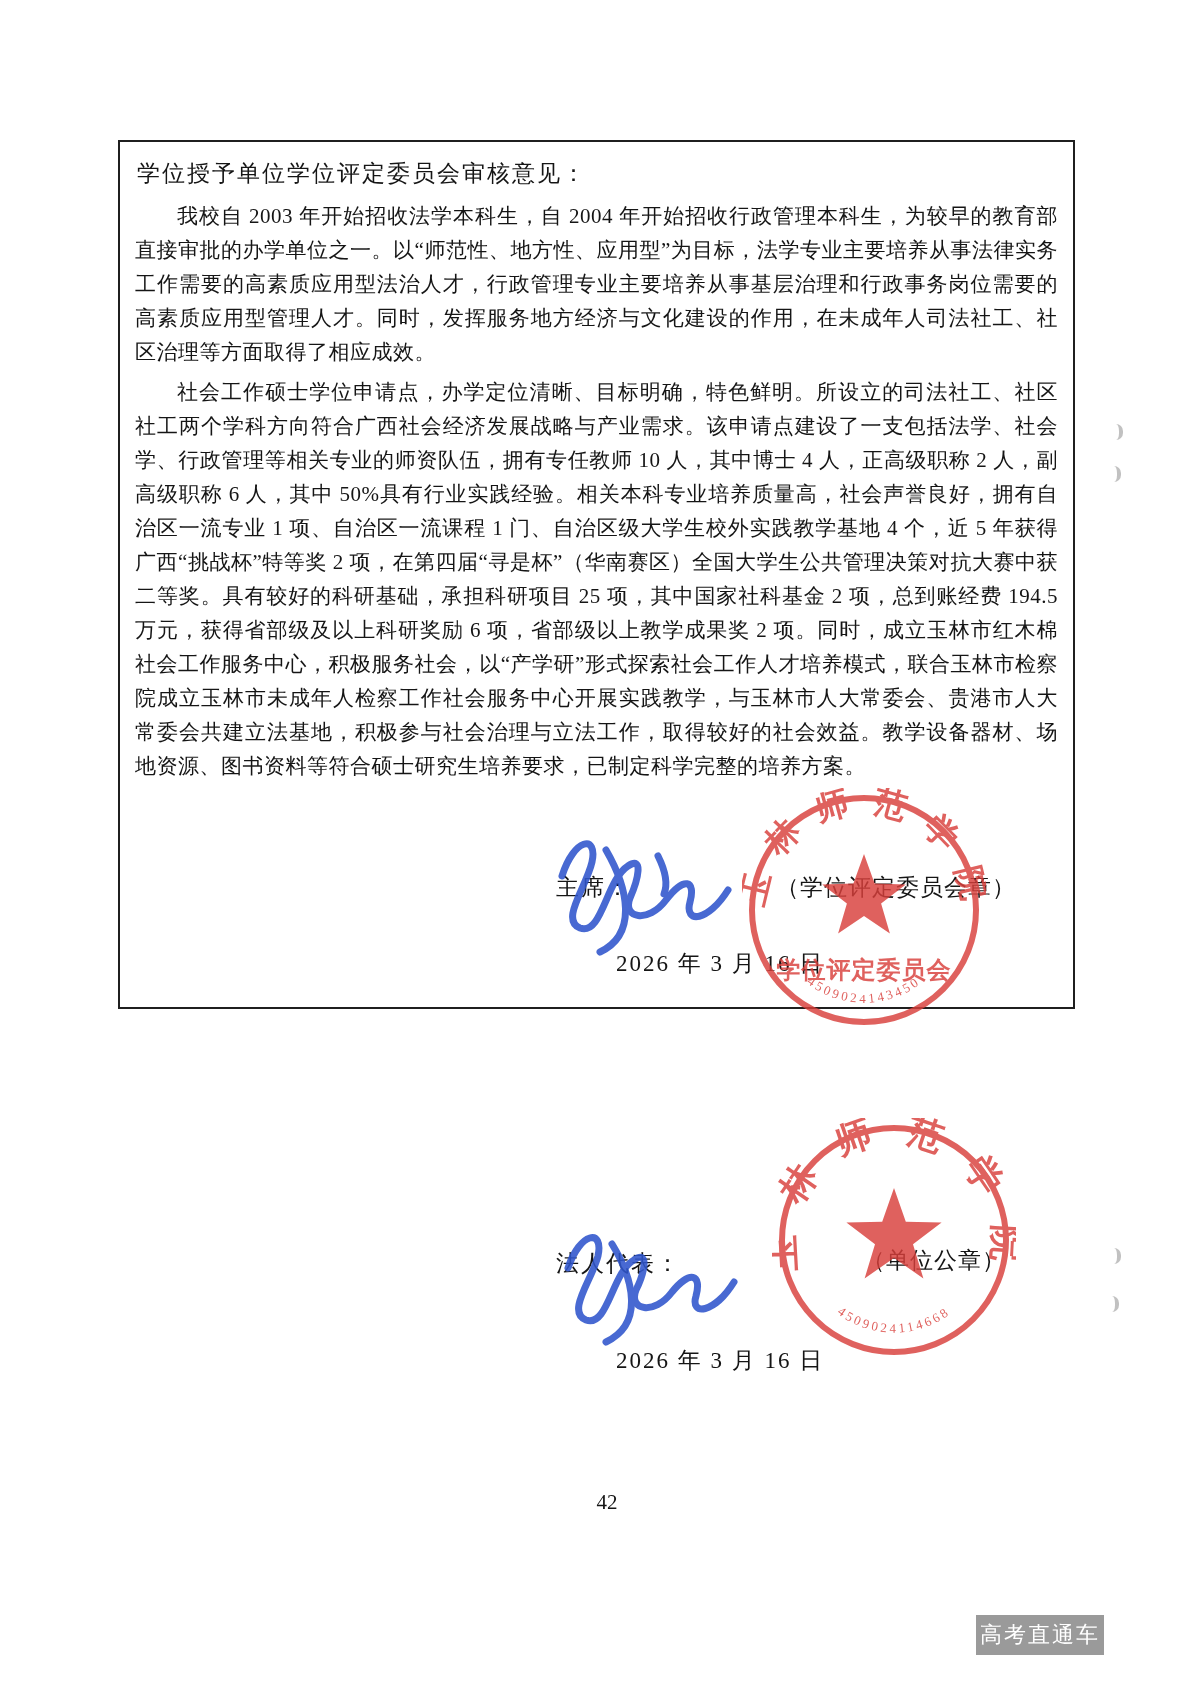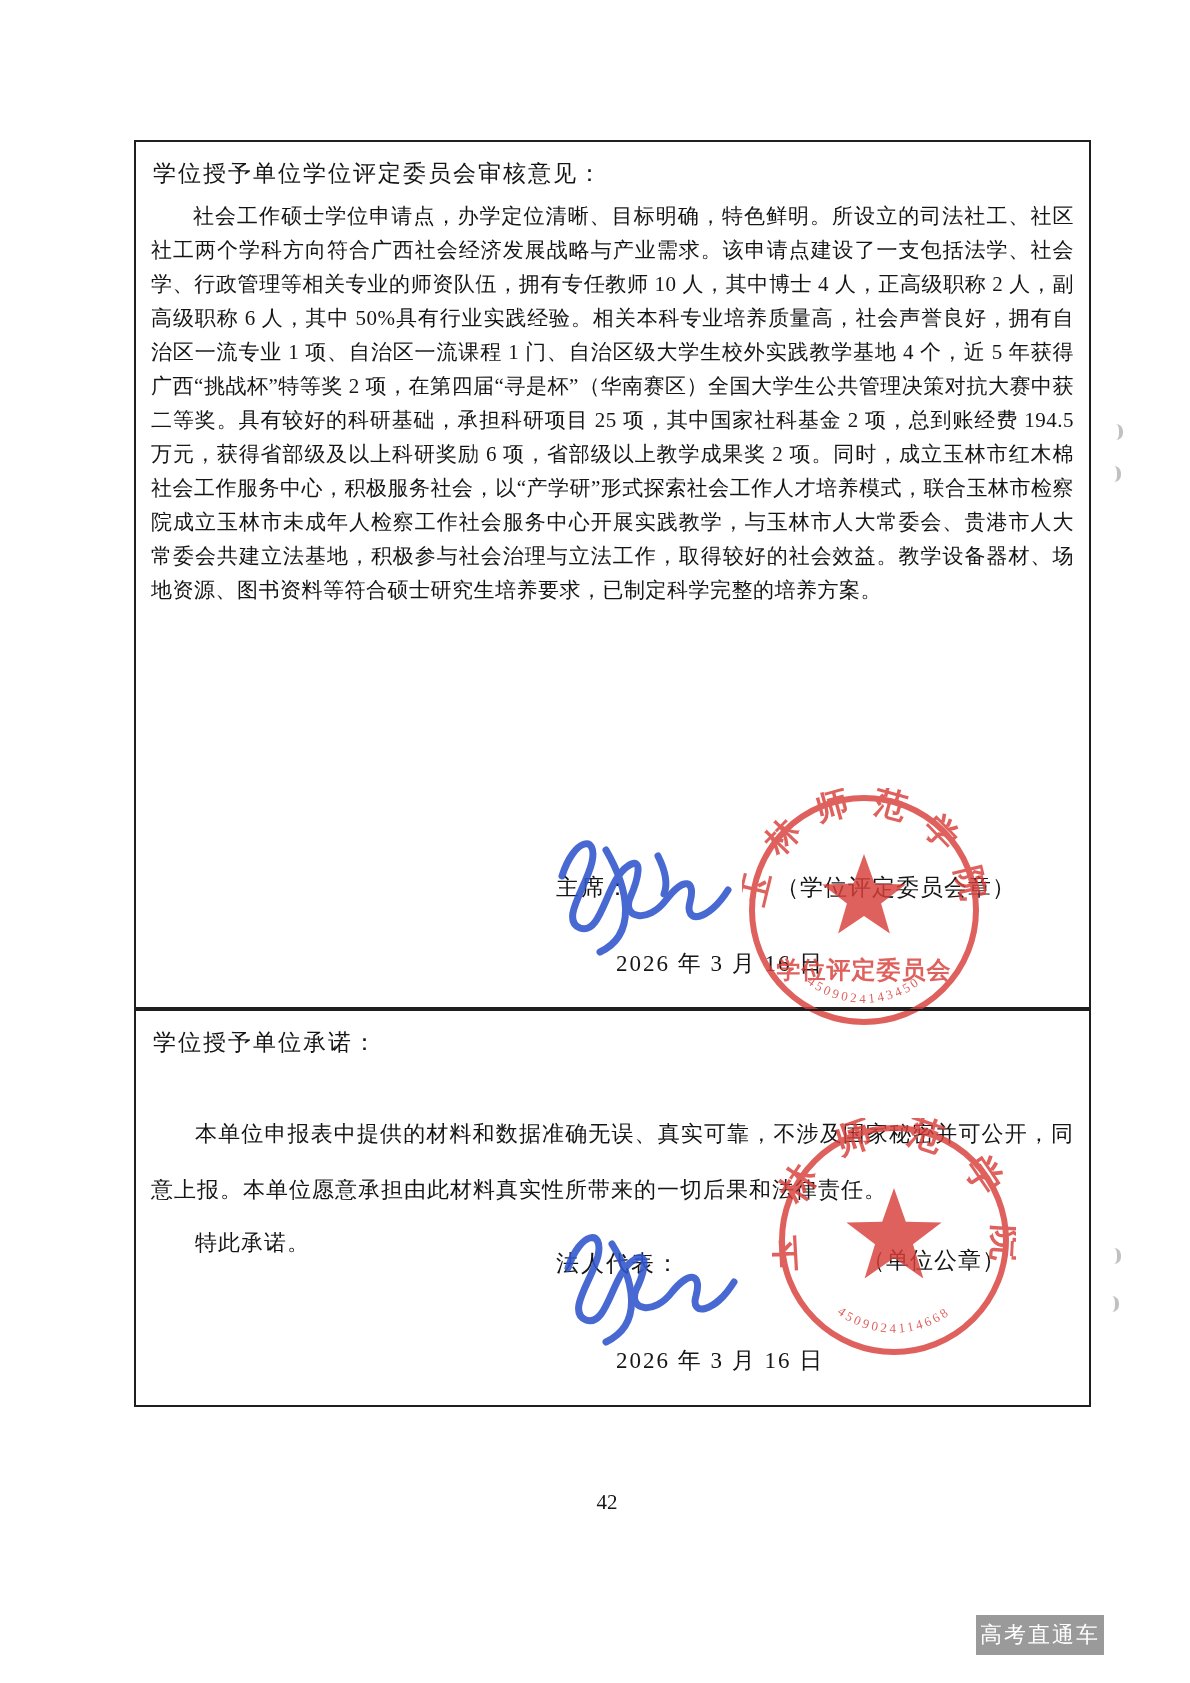--- a/index.html
+++ b/index.html
@@ -3,21 +3,21 @@
 <meta charset="utf-8">
 <style>
   * { margin:0; padding:0; box-sizing:border-box; }
   body { background:#e8e8e8; font-family:"Liberation Serif","DejaVu Serif",serif; }
   .page {
     position:relative; width:1190px; height:1683px; margin:0 auto;
     background:#ffffff; color:#151515; overflow:hidden;
   }
   .box {
     position:absolute; left:118px; width:957px;
-    border:2px solid #1f1f1f; padding:12px 15px 0 15px;margin-left:16px;
+    border:2px solid #1f1f1f; padding:12px 15px 0 15px;
   }
   .box1 { top:140px; height:869px; }
   .box2 { top:1009px; height:398px; }
   .sec-title { font-size:23px; letter-spacing:2px; margin:4px 0 10px 2px; font-weight:normal; }
   .para {
     font-size:21px; line-height:34px; text-align:justify; text-indent:2em;
     letter-spacing:0.5px; margin-bottom:6px;
   }
   .para-wide { font-size:22px; line-height:56px; letter-spacing:1px; margin-bottom:0; }
   .pledge-line { font-size:22px; text-indent:2em; margin-top:10px; letter-spacing:1px; }
@@ -34,20 +34,21 @@
   }
   .scan-artifact { position:absolute; width:7px; height:16px; border-right:4px solid #8f8f8f; border-radius:0 8px 8px 0; opacity:.55; }
 </style>
 </head>
 <body>
 
 <div class="page">
 
   <div class="box box1">
     <div class="sec-title">学位授予单位学位评定委员会审核意见：</div>
+    <p class="para">我校自 2003 年开始招收法学本科生，自 2004 年开始招收行政管理本科生，为较早的教育部直接审批的办学单位之一。以“师范性、地方性、应用型”为目标，法学专业主要培养从事法律实务工作需要的高素质应用型法治人才，行政管理专业主要培养从事基层治理和行政事务岗位需要的高素质应用型管理人才。同时，发挥服务地方经济与文化建设的作用，在未成年人司法社工、社区治理等方面取得了相应成效。</p>
     <p class="para">社会工作硕士学位申请点，办学定位清晰、目标明确，特色鲜明。所设立的司法社工、社区社工两个学科方向符合广西社会经济发展战略与产业需求。该申请点建设了一支包括法学、社会学、行政管理等相关专业的师资队伍，拥有专任教师 10 人，其中博士 4 人，正高级职称 2 人，副高级职称 6 人，其中 50%具有行业实践经验。相关本科专业培养质量高，社会声誉良好，拥有自治区一流专业 1 项、自治区一流课程 1 门、自治区级大学生校外实践教学基地 4 个，近 5 年获得广西“挑战杯”特等奖 2 项，在第四届“寻是杯”（华南赛区）全国大学生公共管理决策对抗大赛中获二等奖。具有较好的科研基础，承担科研项目 25 项，其中国家社科基金 2 项，总到账经费 194.5 万元，获得省部级及以上科研奖励 6 项，省部级以上教学成果奖 2 项。同时，成立玉林市红木棉社会工作服务中心，积极服务社会，以“产学研”形式探索社会工作人才培养模式，联合玉林市检察院成立玉林市未成年人检察工作社会服务中心开展实践教学，与玉林市人大常委会、贵港市人大常委会共建立法基地，积极参与社会治理与立法工作，取得较好的社会效益。教学设备器材、场地资源、图书资料等符合硕士研究生培养要求，已制定科学完整的培养方案。</p>
   </div>
 
   <div class="sig-label" style="left:556px; top:872px;">主席：</div>
   <div class="seal-note" style="left:776px; top:872px;">（学位评定委员会章）</div>
   <div class="date-line" style="left:616px; top:948px;">2026 年 3 月 16 日</div>
 
   <svg class="sig-svg" style="left:540px; top:822px;" width="210" height="140" viewBox="0 0 210 140">
     <g fill="none" stroke="#2f55cc" stroke-width="7" stroke-linecap="round" stroke-linejoin="round">
       <path d="M22,54 C34,16 58,12 52,40 C46,66 20,98 40,106 C62,114 66,58 88,44 C104,33 98,58 90,76 C82,96 108,102 126,78 C144,54 156,58 150,80 C144,102 168,100 188,68"></path>
@@ -65,25 +66,20 @@
     <polygon points="122,66 132.6,95.4 163.8,96.4 139.1,115.6 147.9,145.6 122,128 96.1,145.6 104.9,115.6 80.2,96.4 111.4,95.4" fill="#d93f3b"></polygon>
     <text font-size="33" fill="#d93f3b" font-weight="bold" letter-spacing="6" text-anchor="middle">
       <textPath href="#s1arc" startOffset="50%">玉 林 师 范 学 院</textPath>
     </text>
     <text x="122" y="190" text-anchor="middle" font-size="24" font-weight="bold" fill="#d93f3b" letter-spacing="1">学位评定委员会</text>
     <text font-size="13" fill="#d93f3b" letter-spacing="3" text-anchor="middle">
       <textPath href="#s1num" startOffset="50%">4509024143450</textPath>
     </text>
   </svg>
 
-  <div class="box box2">
-    <div class="sec-title">学位授予单位承诺：</div>
-    <p class="para para-wide" style="margin-top:48px;">本单位申报表中提供的材料和数据准确无误、真实可靠，不涉及国家秘密并可公开，同意上报。本单位愿意承担由此材料真实性所带来的一切后果和法律责任。</p>
-    <p class="pledge-line">特此承诺。</p>
-  </div>
 
   <div class="sig-label" style="left:556px; top:1248px;">法人代表：</div>
   <div class="seal-note" style="left:862px; top:1245px;">（单位公章）</div>
   <div class="date-line" style="left:616px; top:1345px;">2026 年 3 月 16 日</div>
 
   <svg class="sig-svg" style="left:548px; top:1218px;" width="210" height="130" viewBox="0 0 210 130">
     <g fill="none" stroke="#2f55cc" stroke-width="7" stroke-linecap="round" stroke-linejoin="round">
       <path d="M20,50 C32,14 56,10 50,38 C44,62 18,94 38,102 C60,110 64,54 86,42 C102,31 96,56 88,72 C80,92 106,98 124,74 C142,52 154,56 148,78 C142,98 166,96 186,64"></path>
       <path d="M64,26 C86,62 96,106 58,124"></path>
     </g>

